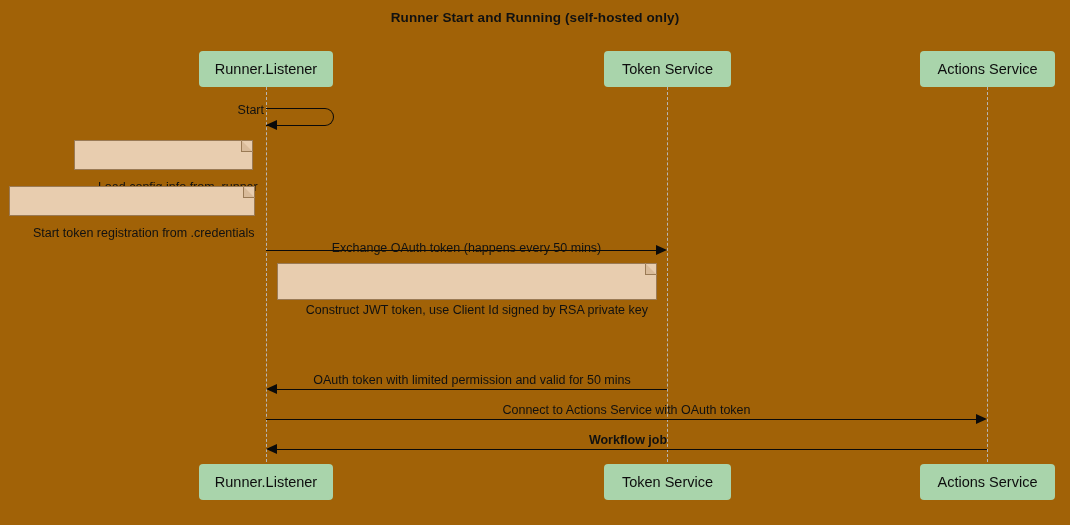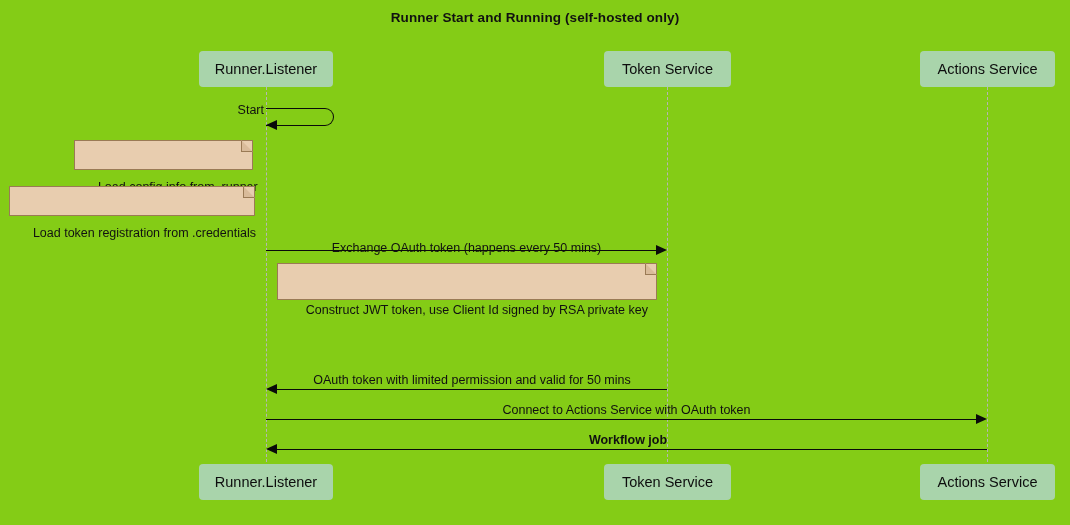--- a/index.html
+++ b/index.html
@@ -8,21 +8,21 @@
     background: #ffffff;
   }
   body {
     font-family: "Liberation Sans", sans-serif;
     -webkit-font-smoothing: antialiased;
   }
   #diagram {
     position: relative;
     width: 1070px;
     height: 525px;
-    background: #84cc16;
+    background: #a16207;
     overflow: hidden;
   }
   .title {
     position: absolute;
     left: 0;
     top: 10px;
     width: 1070px;
     text-align: center;
     font-size: 13.5px;
     font-weight: bold;
@@ -148,21 +148,21 @@
   <div class="selfloop" style="left:266px; top:108px; width:68px; height:18px;"></div>
   <div class="arrowhead left" style="left:266px; top:120px;"></div>
 
   <div class="note" style="left:74px; top:140px; width:179px; height:30px;">
     <span class="fold"></span>
     <span>Load config info from .runner</span>
   </div>
 
   <div class="note" style="left:9px; top:186px; width:246px; height:30px;">
     <span class="fold"></span>
-    <span>Load token registration from .credentials</span>
+    <span>Start token registration from .credentials</span>
   </div>
 
   <div class="msg-label" style="left:266px; top:233px; width:401px;margin-top:8px;">Exchange OAuth token (happens every 50 mins)</div>
   <div class="msg-line" style="left:266px; top:250px; width:390px;"></div>
   <div class="arrowhead right" style="left:656px; top:245px;"></div>
 
   <div class="note" style="left:277px; top:263px; width:380px; height:37px;text-align:right;">
     <span class="fold"></span>
     <span>Construct JWT token, use Client Id signed by RSA private key</span>
   </div>

